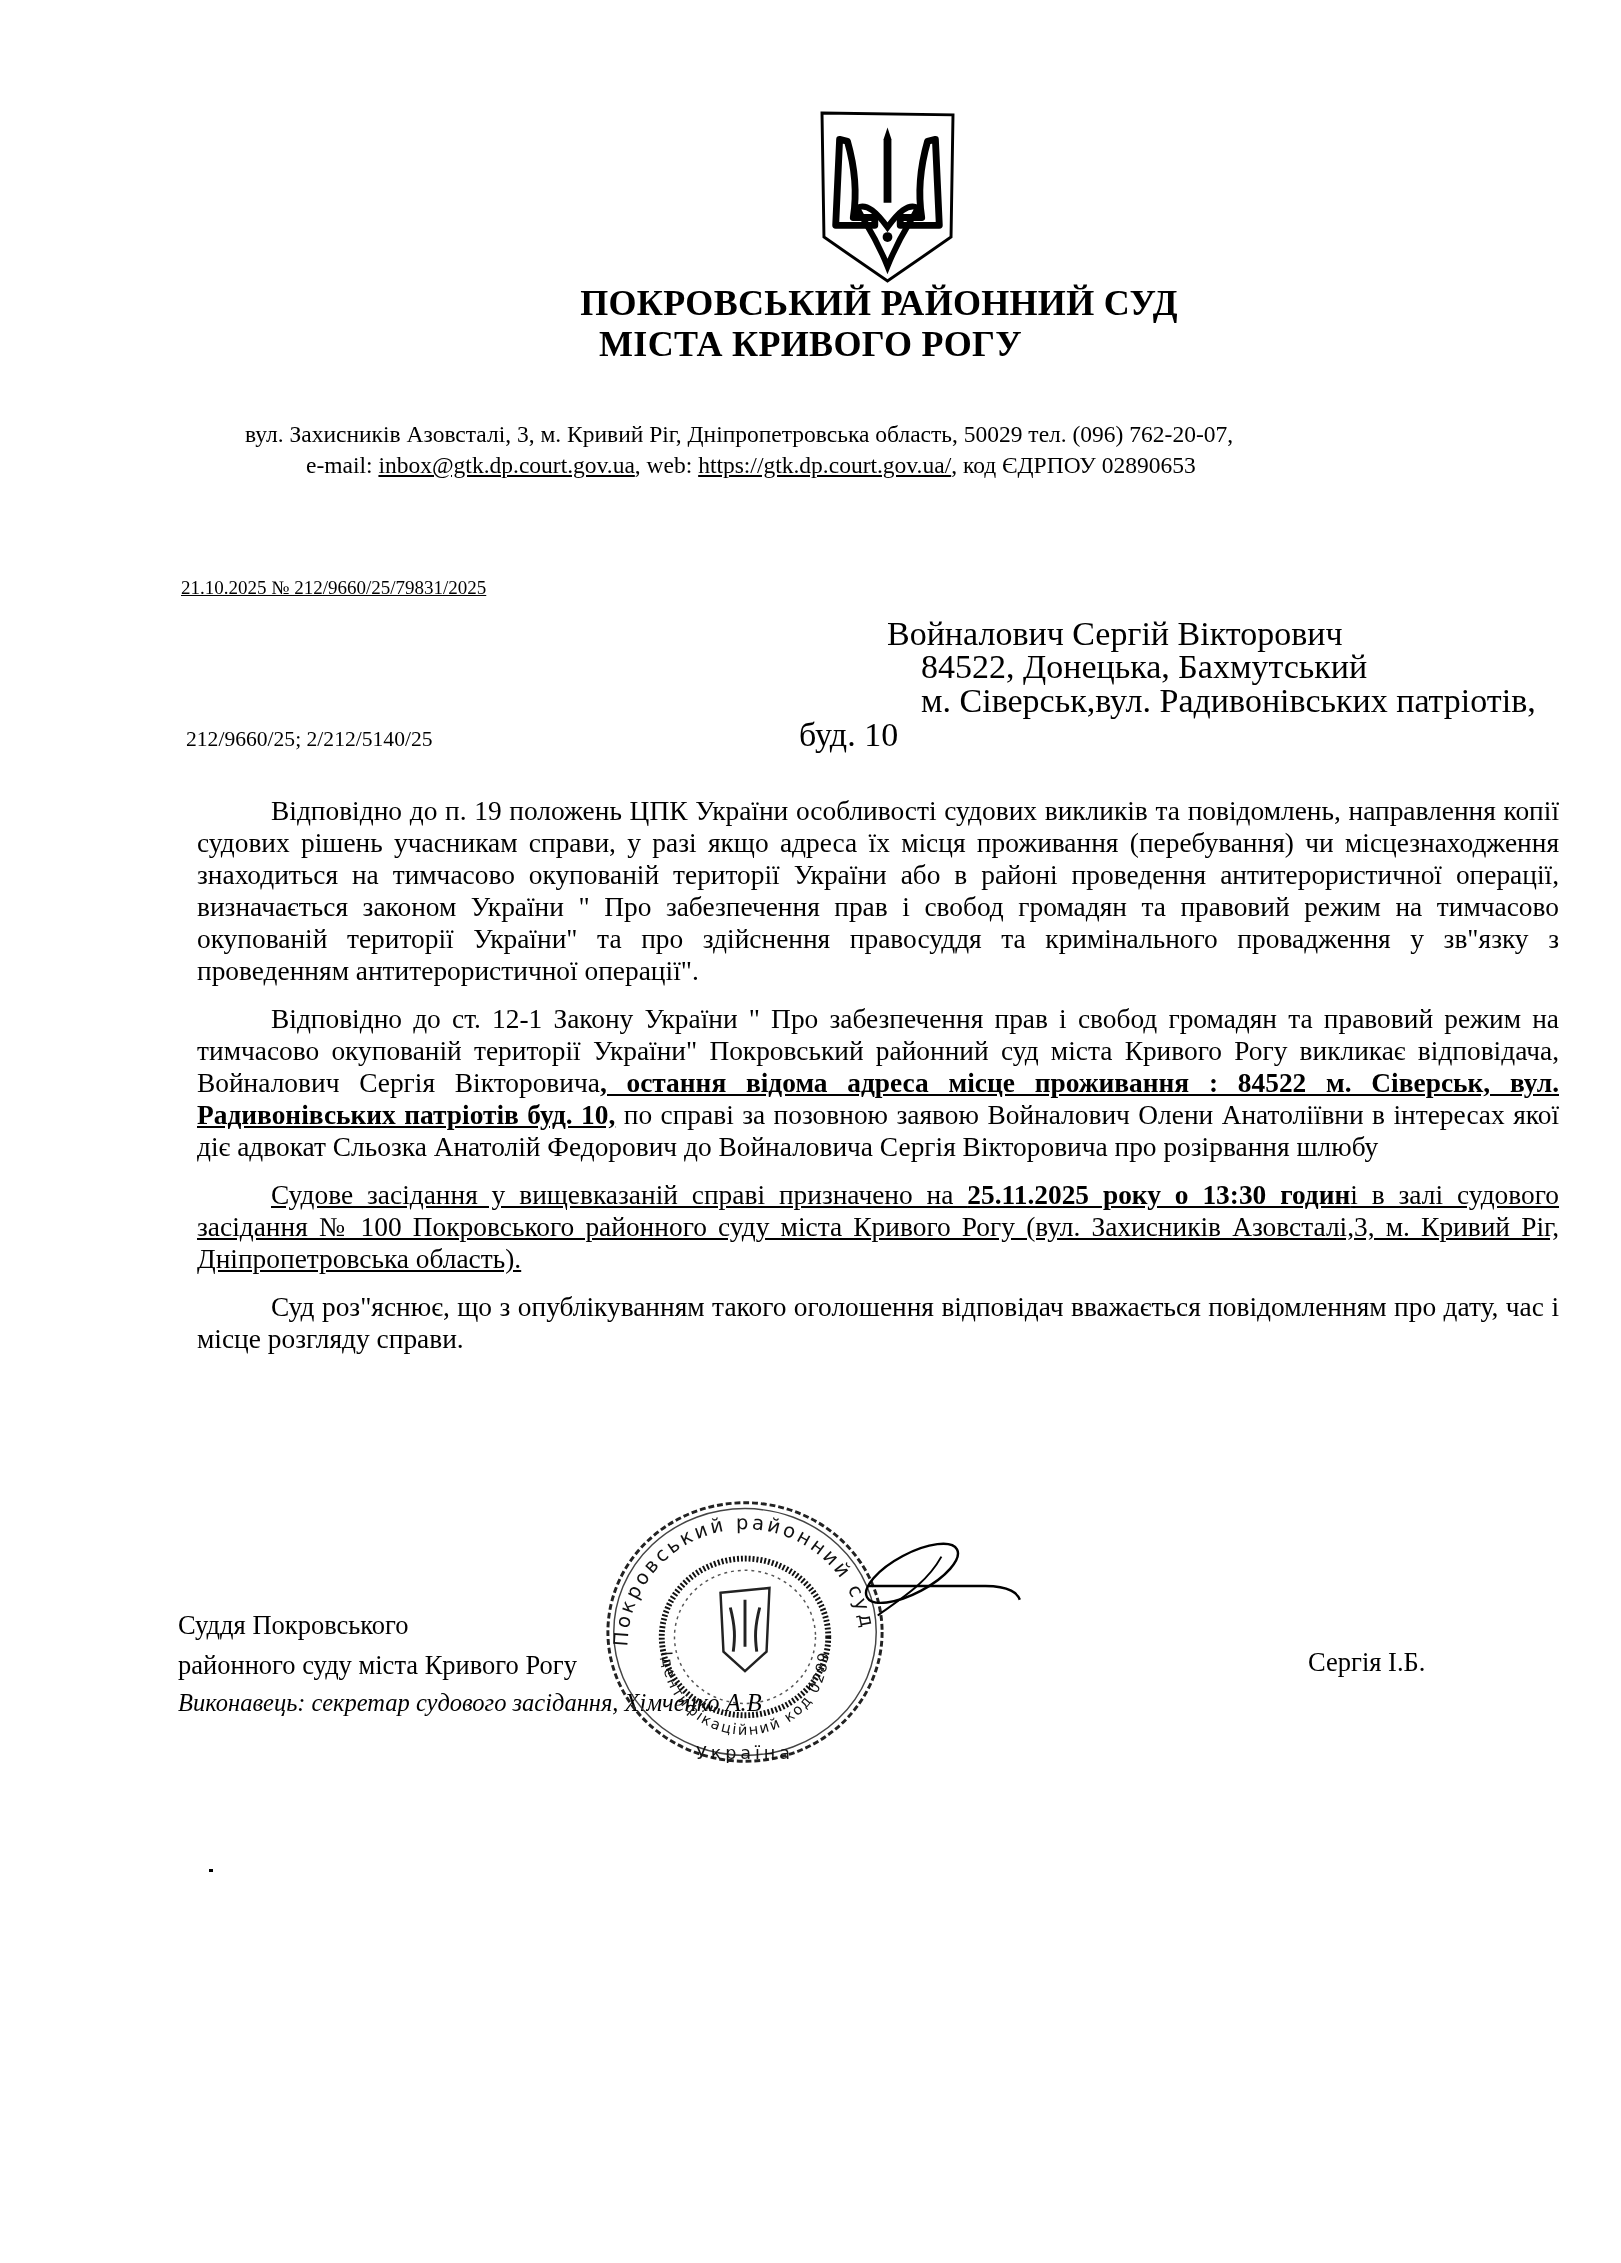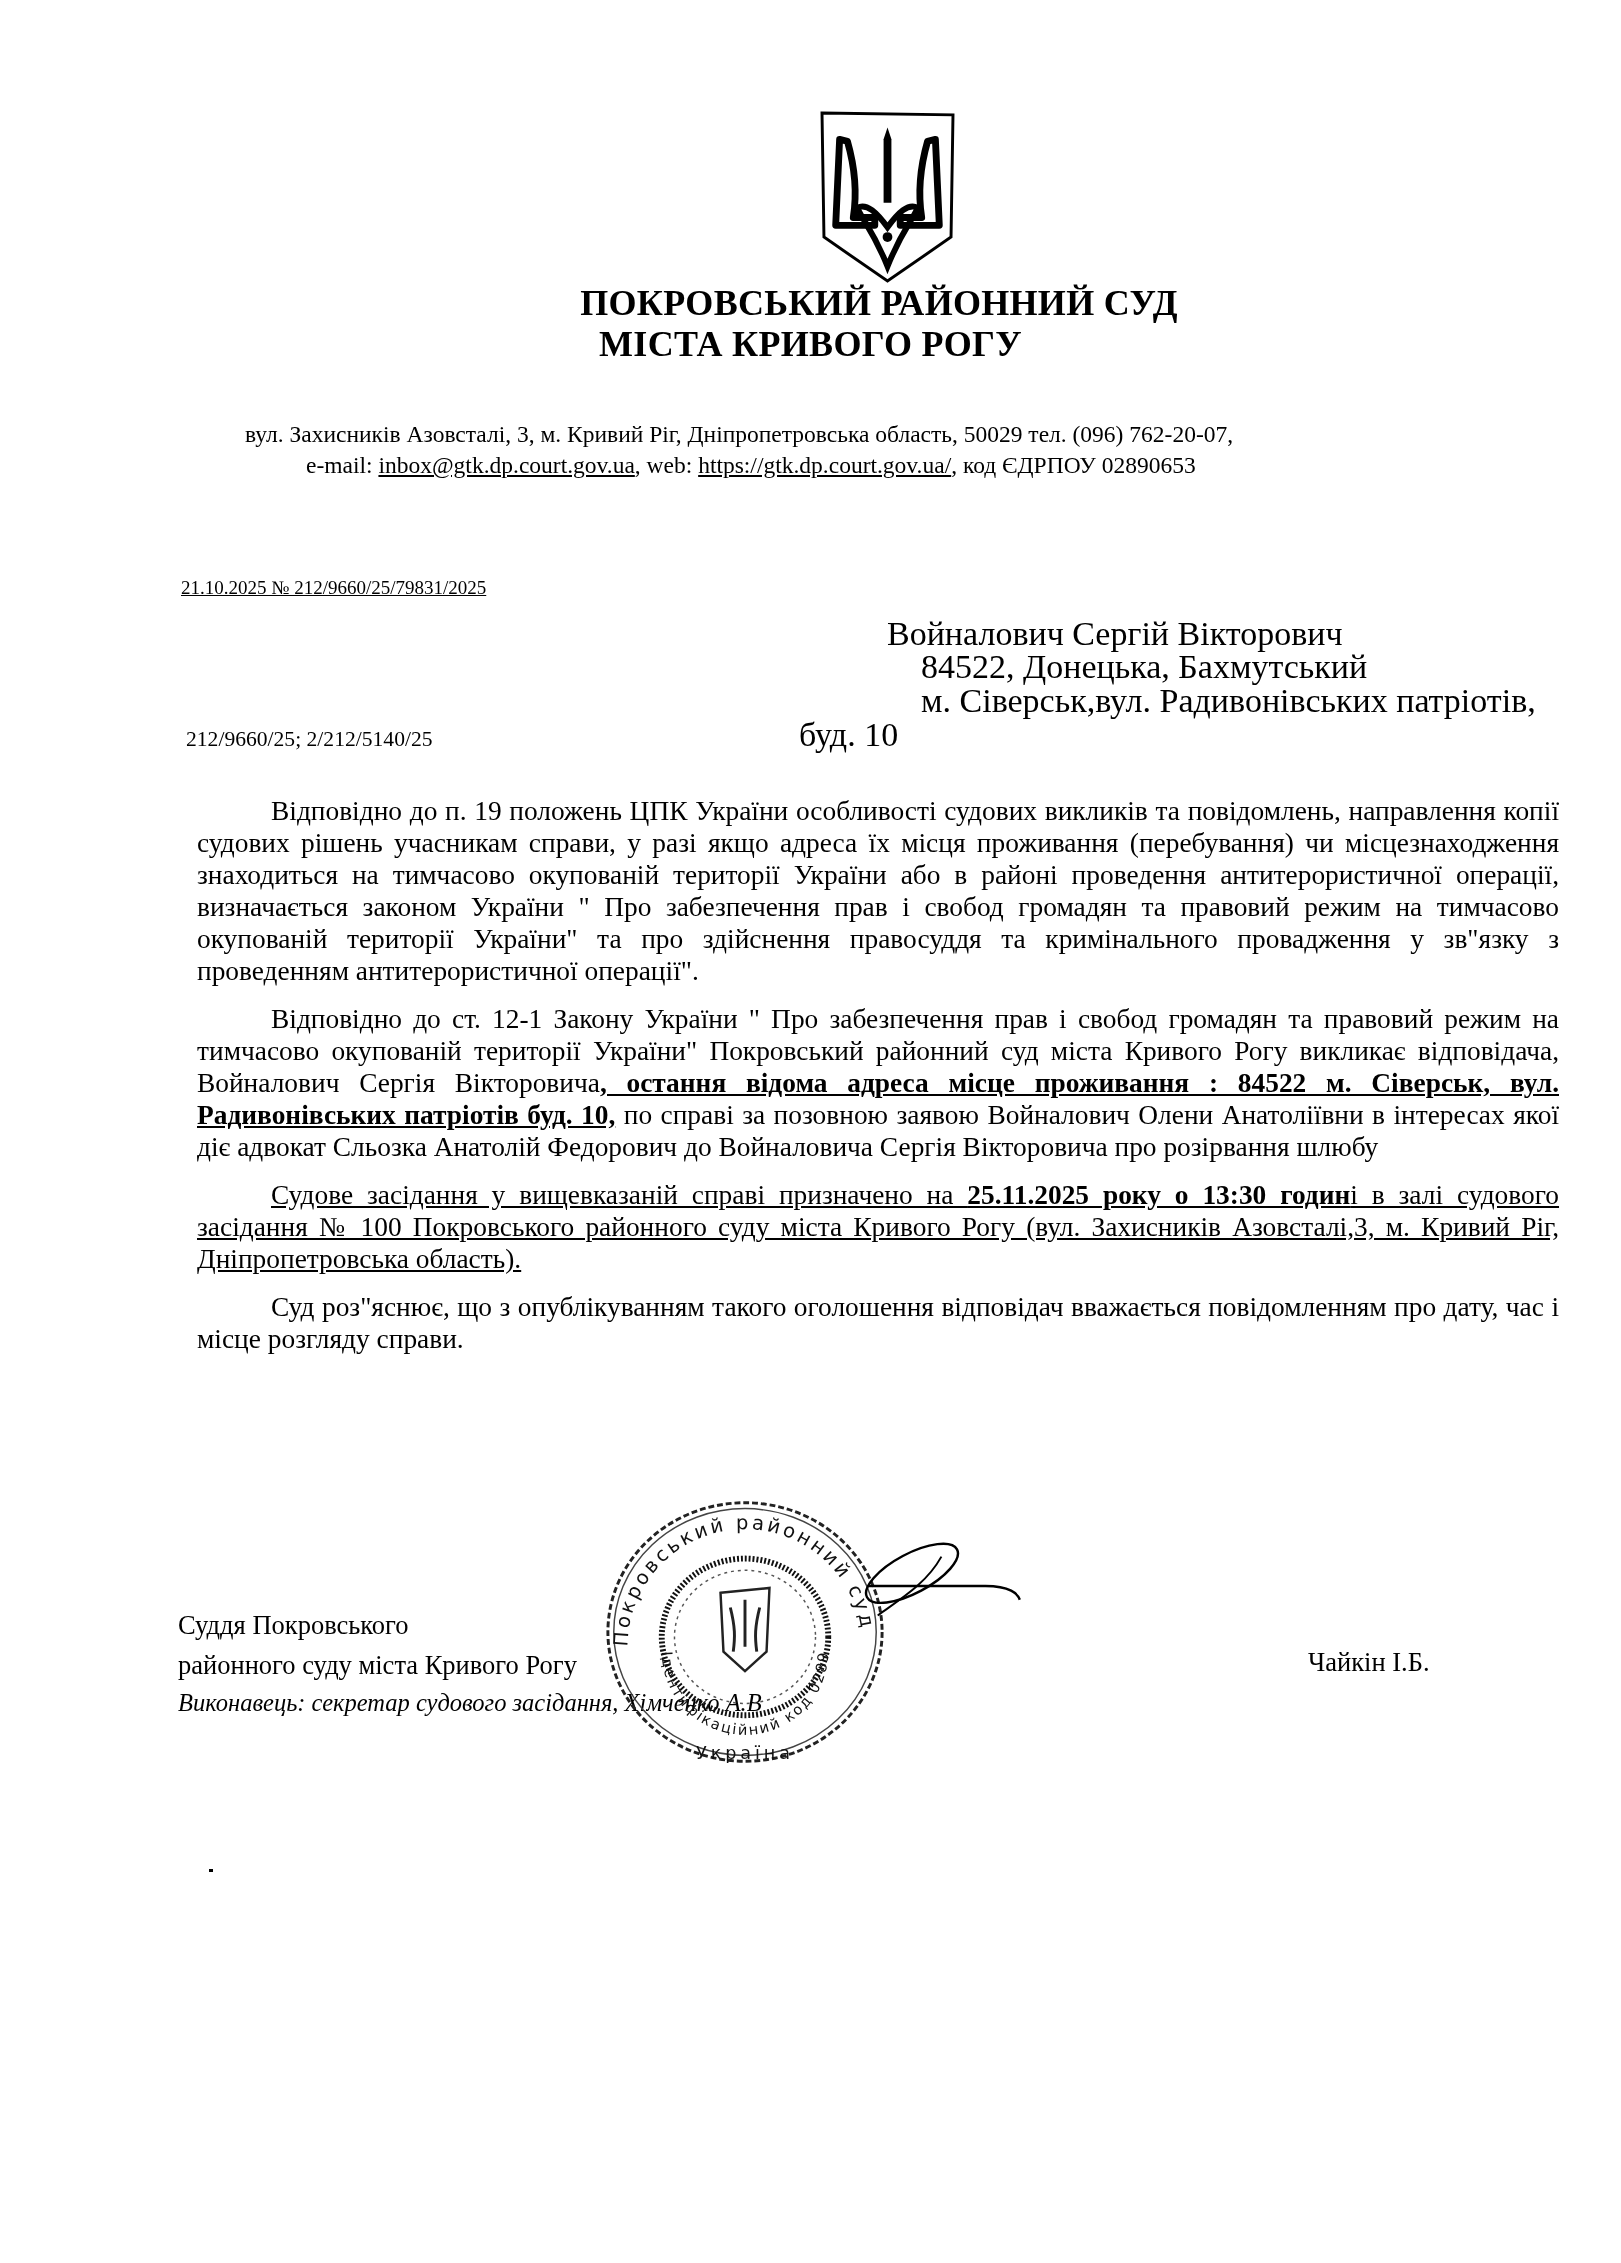--- a/index.html
+++ b/index.html
@@ -84,21 +84,21 @@
 <div class="abs body-text">
   <p>Відповідно до п. 19 положень ЦПК України особливості судових викликів та повідомлень, направлення копії судових рішень  учасникам справи, у разі якщо адреса їх місця проживання (перебування) чи місцезнаходження знаходиться на тимчасово окупованій території України або в районі проведення антитерористичної операції, визначається законом України " Про забезпечення прав і свобод громадян та правовий режим на тимчасово окупованій території України" та про здійснення правосуддя та кримінального провадження у зв"язку з проведенням антитерористичної операції".</p>
   <p><span>Відповідно до ст. 12-1 Закону України " Про забезпечення прав і свобод громадян та правовий режим на тимчасово окупованій території України" Покровський районний суд міста Кривого Рогу викликає відповідача, Войналович Сергія Вікторовича</span><span class="bu">, остання відома адреса місце проживання : 84522 м. Сіверськ, вул. Радивонівських патріотів буд. 10,</span><span> по справі за позовною заявою Войналович Олени Анатоліївни в інтересах якої діє адвокат Сльозка Анатолій Федорович до Войналовича Сергія Вікторовича про розірвання шлюбу</span></p>
   <p class="ul"><span>Судове засідання у вищевказаній справі призначено на </span><span class="bu">25.11.2025 року о 13:30 годин</span><span>і в залі судового засідання № 100 Покровського районного суду міста Кривого Рогу (вул. Захисників Азовсталі,3, м. Кривий Ріг, Дніпропетровська область).</span></p>
   <p>Суд роз"яснює, що з опублікуванням такого оголошення відповідач вважається повідомленням про дату, час і місце розгляду справи.</p>
 </div>
 
 <div class="abs sig sig1">Суддя Покровського</div>
 <div class="abs sig sig2">районного суду міста Кривого Рогу</div>
 <div class="abs sig sig3">Виконавець: секретар судового засідання, Хімченко А.В</div>
-<div class="abs judge-name">Чайкін І.Б.</div>
+<div class="abs judge-name">Сергія І.Б.</div>
 
 <svg class="abs stamp" viewBox="0 0 320 290">
   <defs>
     <path id="outerArc" d="M40 160 A120 120 0 1 1 280 160"></path>
     <path id="innerArc" d="M75 165 A85 85 0 0 0 245 165"></path>
   </defs>
   <ellipse cx="160" cy="145" rx="140" ry="132" fill="none" stroke="#222" stroke-width="3" stroke-dasharray="6 3"></ellipse>
   <ellipse cx="160" cy="145" rx="134" ry="126" fill="none" stroke="#444" stroke-width="1.5"></ellipse>
   <ellipse cx="160" cy="150" rx="85" ry="80" fill="none" stroke="#111" stroke-width="6" stroke-dasharray="2 2"></ellipse>
   <ellipse cx="160" cy="150" rx="72" ry="68" fill="none" stroke="#555" stroke-width="1.5" stroke-dasharray="3 4"></ellipse>

